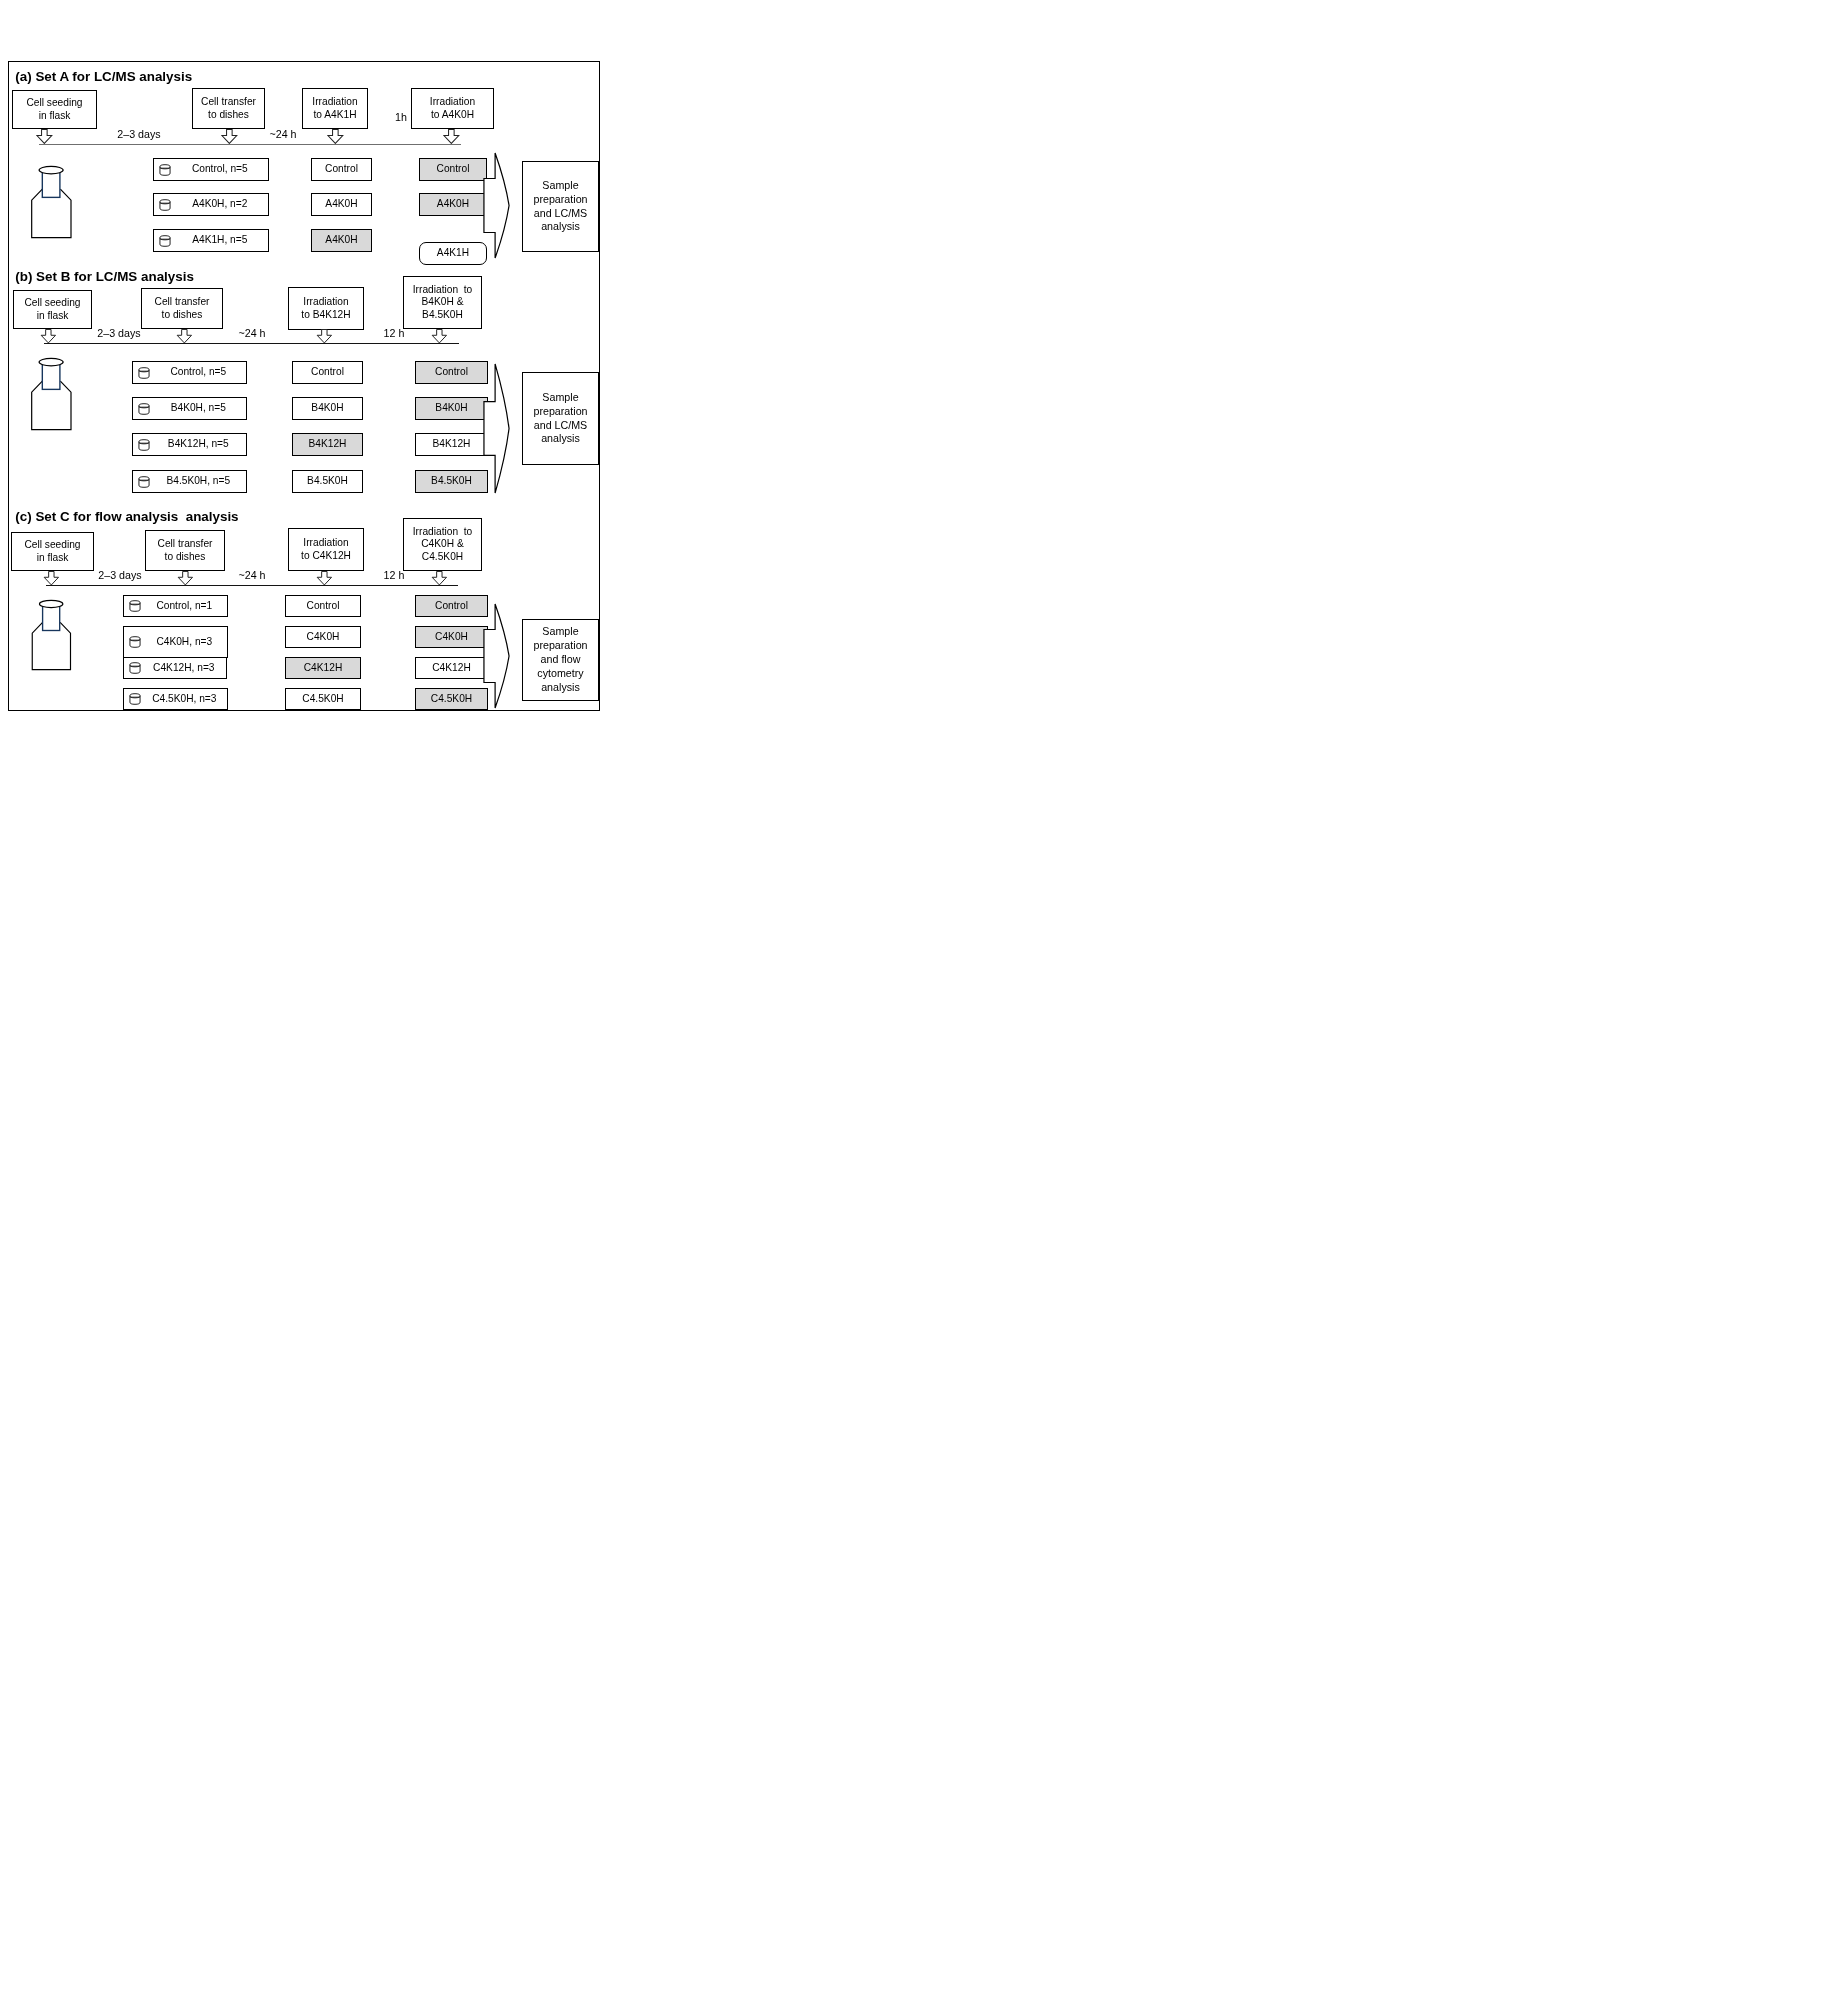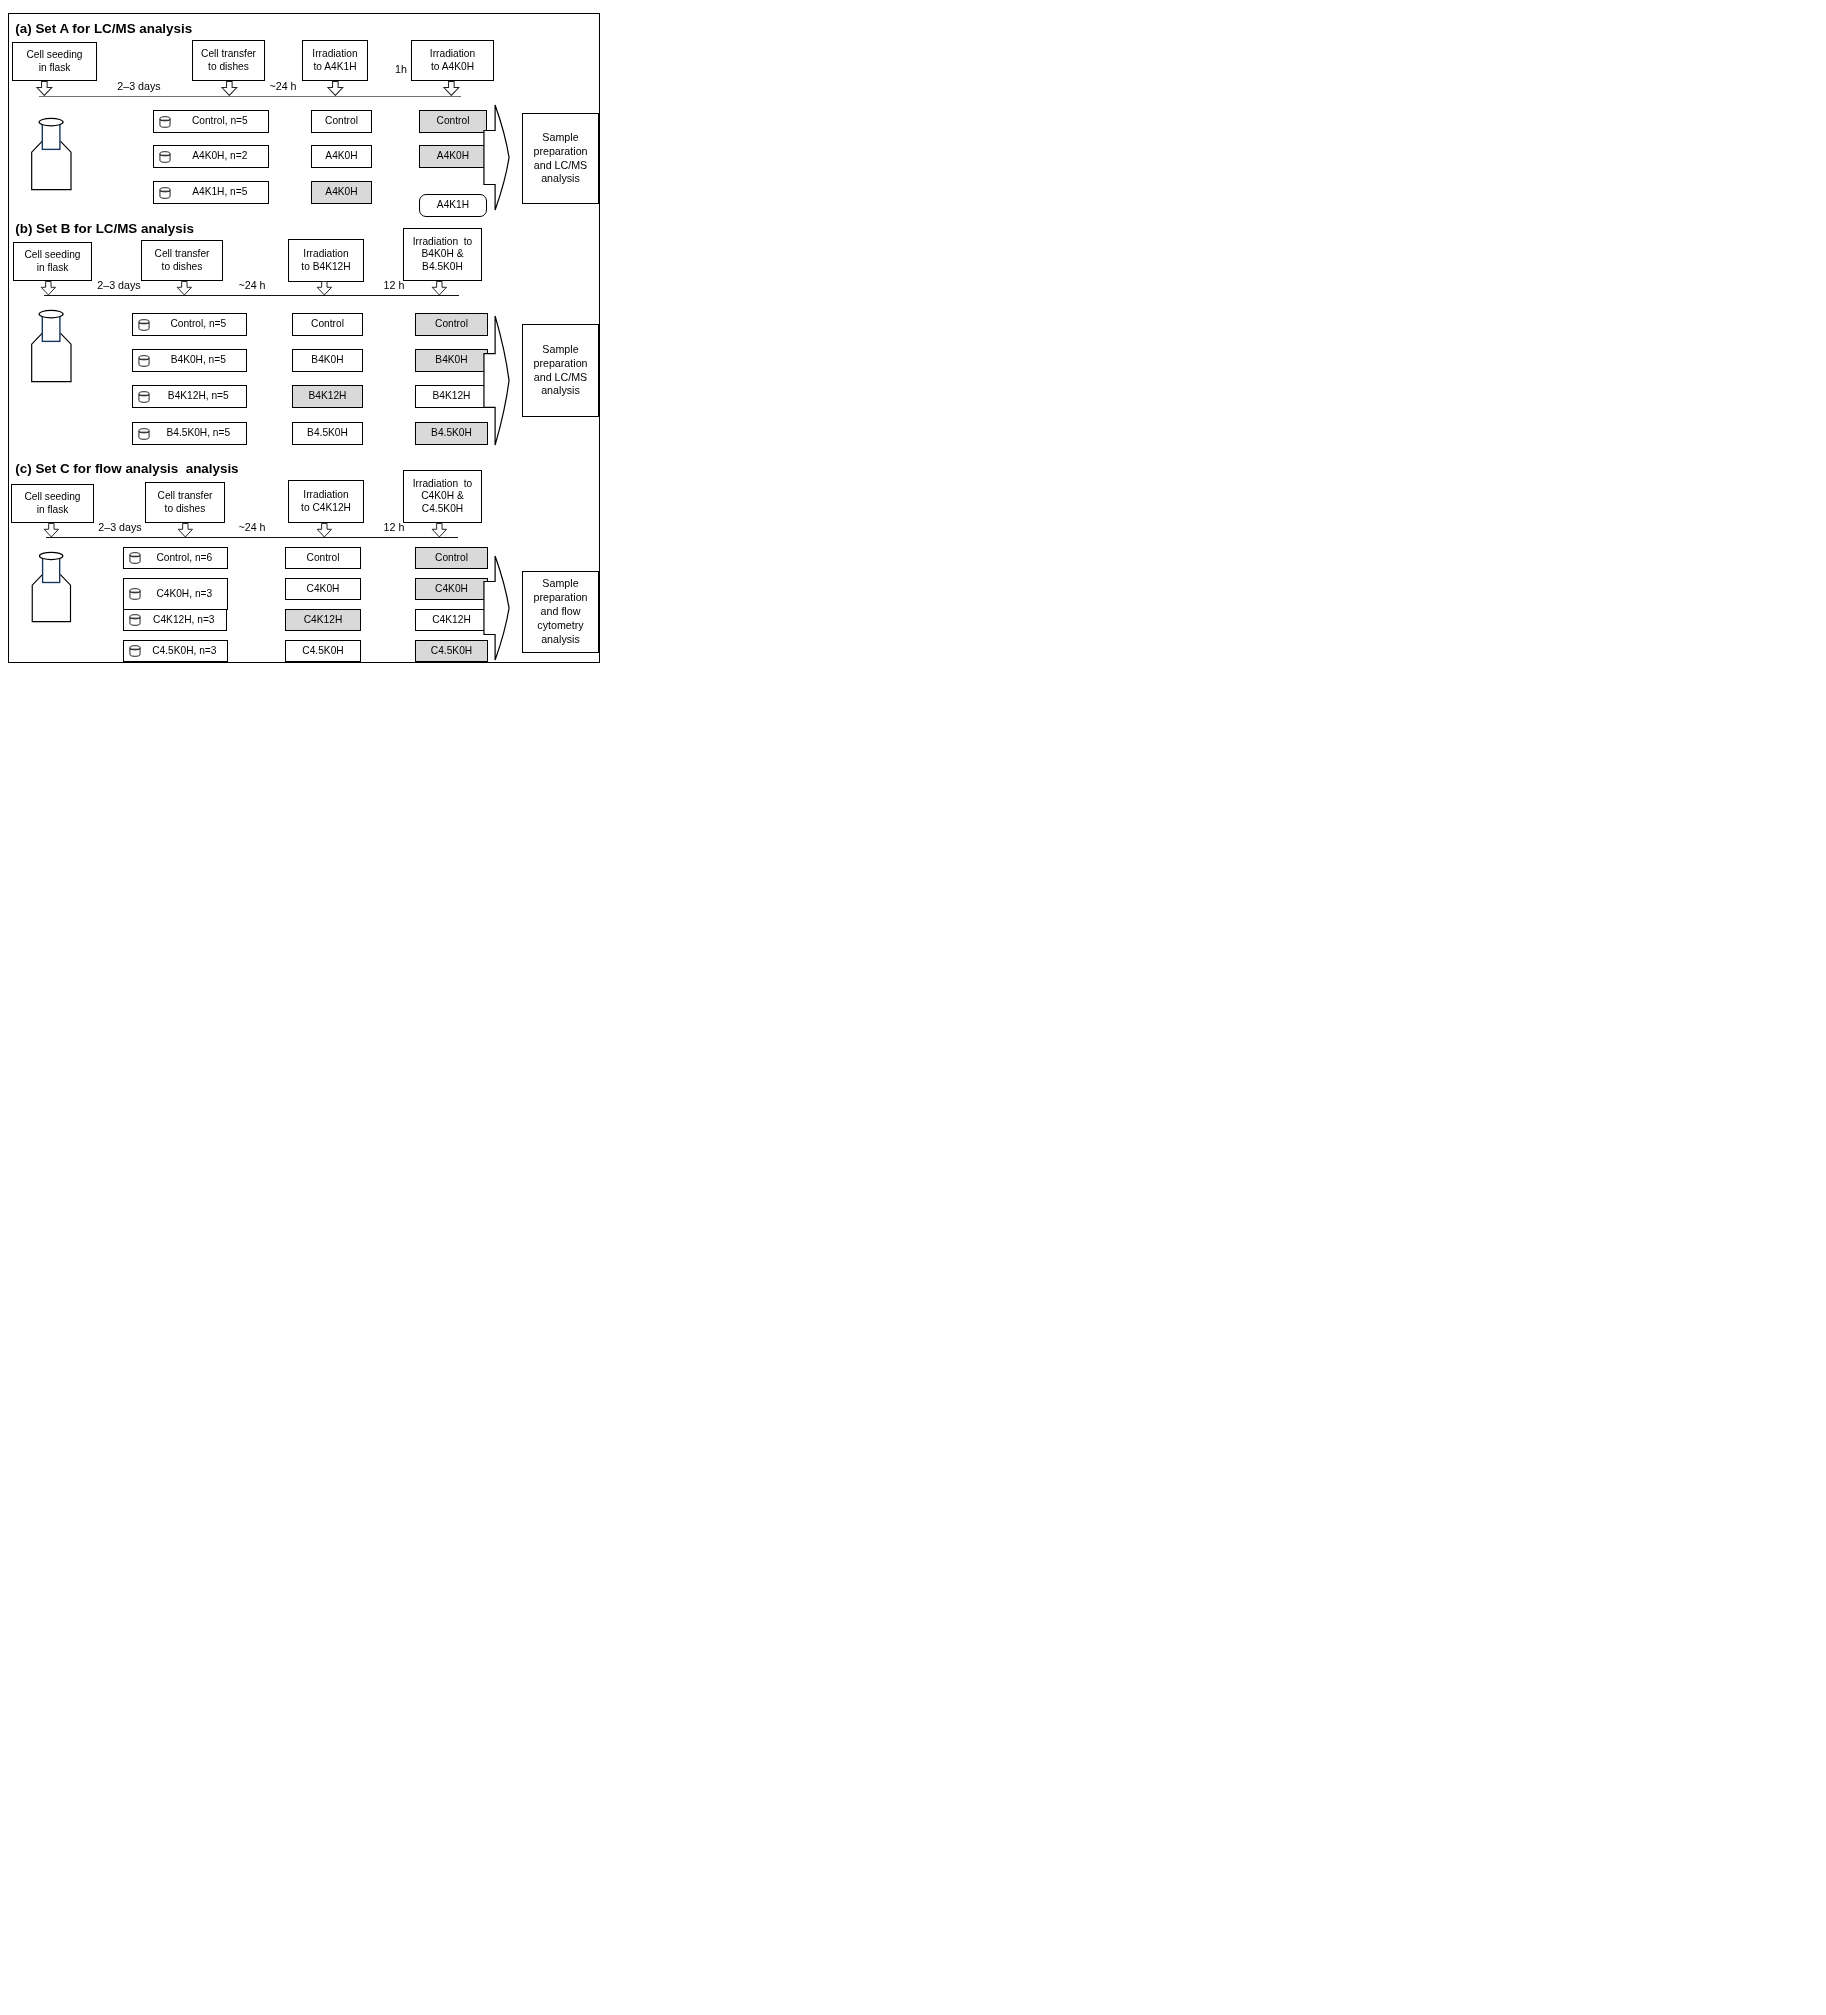--- a/index.html
+++ b/index.html
@@ -1,17 +1,17 @@
 <!DOCTYPE html>
 <html style="font-size:7.4px"><head>
 <meta charset="utf-8">
 <style>
   html,body{margin:0;padding:0;background:#fff;}
   body{font-family:"Liberation Sans","DejaVu Sans",sans-serif;color:#000;}
-  .canvas{position:relative;width:609px;height:672px;background:#fff;overflow:hidden;}
+  .canvas{position:relative;width:609px;height:672px;background:#fff;overflow:hidden;margin-top:48px;}
   .frame{position:absolute;left:7.9px;top:12.5px;width:590px;height:648px;border:1.9px solid #000;}
   .ptitle{position:absolute;margin:0;font-size:13.4px;font-weight:bold;letter-spacing:0;white-space:pre-wrap;}
   .box{position:absolute;box-sizing:border-box;background:#fff;border:1.4px solid #000;
        display:flex;align-items:center;justify-content:center;text-align:center;
        font-size:10.2px;line-height:1.22;white-space:pre-wrap;}
   .proc{font-size:10.2px;}
   .outcome{font-size:10.7px;line-height:1.3;}
   .rowbox{font-size:10.2px;}
   .shaded{background:#d9d9d9;}
   .dishbox .lbl{position:absolute;left:20.4px;right:2.8px;text-align:center;}
@@ -232,21 +232,21 @@
       <rect x="33" y="10" width="38" height="60" fill="#fff" stroke="#17365d" stroke-width="3"></rect>
       <ellipse cx="52" cy="11" rx="26" ry="8" fill="#fff" stroke="#000" stroke-width="2.6"></ellipse>
     </svg>
 
     <div class="box rowbox dishbox" style="left:123px;top:547px;width:105px;height:22px;">
       <svg class="dish-svg" width="12" height="13" viewBox="0 0 26 28">
           <path d="M 2,7 L 2,21 A 11,4.5 0 0 0 24,21 L 24,7" fill="#fff" stroke="#111" stroke-width="2"></path>
           <ellipse cx="13" cy="7" rx="11" ry="4.5" fill="#fff" stroke="#111" stroke-width="2"></ellipse>
           <line x1="2.5" y1="10" x2="23.5" y2="10" stroke="#111" stroke-width="1.8"></line>
         </svg>
-      <span class="lbl">Control, n=6</span>
+      <span class="lbl">Control, n=1</span>
     </div>
     <div class="box rowbox dishbox" style="left:123px;top:578px;width:105px;height:32px;">
       <svg class="dish-svg" width="12" height="13" viewBox="0 0 26 28">
           <path d="M 2,7 L 2,21 A 11,4.5 0 0 0 24,21 L 24,7" fill="#fff" stroke="#111" stroke-width="2"></path>
           <ellipse cx="13" cy="7" rx="11" ry="4.5" fill="#fff" stroke="#111" stroke-width="2"></ellipse>
           <line x1="2.5" y1="10" x2="23.5" y2="10" stroke="#111" stroke-width="1.8"></line>
         </svg>
       <span class="lbl">C4K0H, n=3</span>
     </div>
     <div class="box rowbox dishbox" style="left:123px;top:609px;width:104px;height:22px;">

